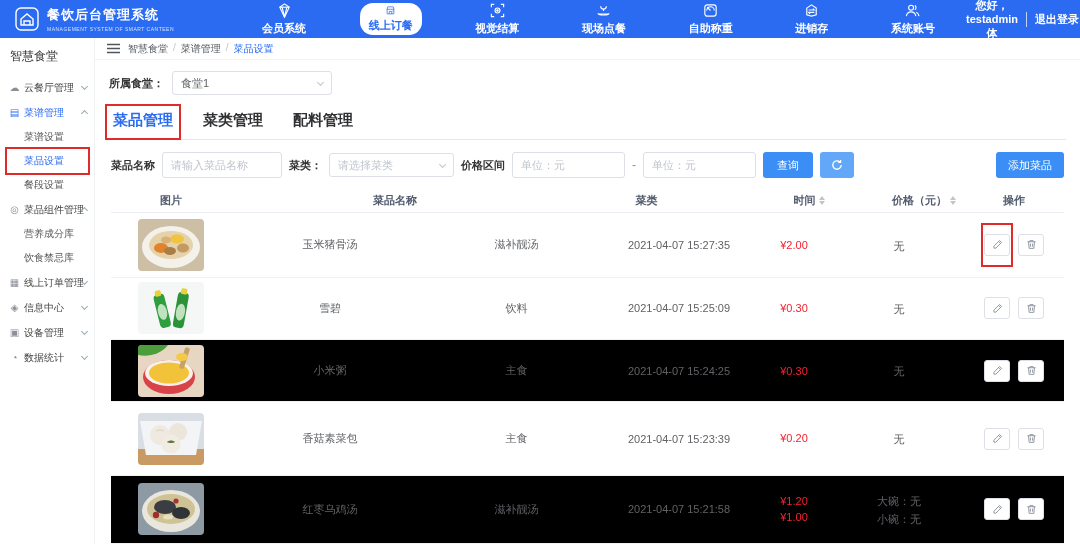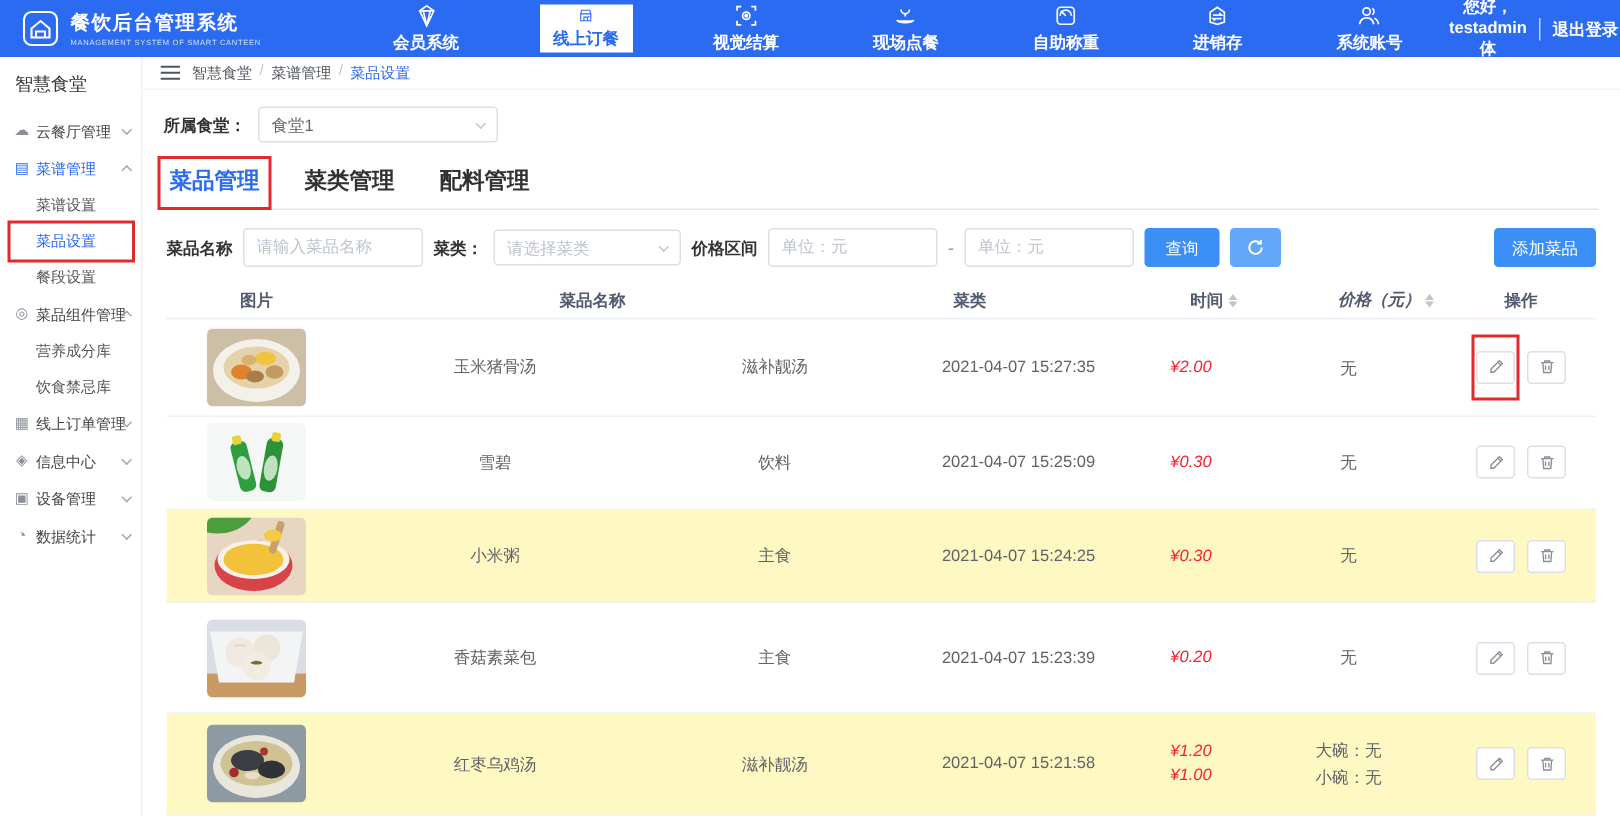--- a/index.html
+++ b/index.html
@@ -10,21 +10,21 @@
   
   .topbar { height:38px; background:#2b6bf2; display:flex; align-items:stretch; color:#fff; flex-shrink:0; }
   .logo { display:flex; align-items:center; gap:7px; padding:0 14px; width:225px; flex-shrink:0; }
   .logo-badge { width:26px; height:26px; flex-shrink:0; }
   .logo-text .t1 { font-size:13px; font-weight:bold; letter-spacing:1px; }
   .logo-text .t2 { font-size:5px; color:#cfe0ff; transform-origin:left; letter-spacing:.5px; margin-top:2px; }
   .topnav { flex:1; display:flex; align-items:stretch; justify-content:space-between; padding:0 18px 0 28px; }
   .navitem { display:flex; flex-direction:column; align-items:center; justify-content:center; gap:2px; padding:2px 9px; cursor:pointer; }
   .navitem .nlabel { font-size:11px; font-weight:bold; white-space:nowrap; }
   .navitem svg { width:17px; height:17px; }
-  .navitem.active { background:#fff; color:#2b6bf2; border-radius:0; margin:3px 0; }
+  .navitem.active { background:#fff; color:#2b6bf2; border-radius:13px; margin:3px 0; }
   .userarea { display:flex; align-items:center; padding:0 10px 0 4px; gap:8px; width:118px; flex-shrink:0; }
   .greet { font-size:11px; font-weight:bold; width:72px; text-align:center; line-height:1.3; }
   .logout { font-size:11px; font-weight:bold; border-left:1px solid rgba(255,255,255,.7); padding-left:8px; white-space:nowrap; cursor:pointer; }
 
   
   .frame { flex:1; display:flex; min-height:0; }
   aside { width:95px; flex-shrink:0; border-right:1px solid #eef0f4; background:#fff; padding-top:10px; overflow:hidden; }
   .aside-title { font-size:12px; color:#333; padding:0 0 10px 10px; }
   .mi { position:relative; display:flex; align-items:center; height:25px; padding-left:8px; color:#444; cursor:pointer; }
   .mi .micon { width:13px; font-size:10px; color:#8a8f99; margin-right:3px; text-align:center; flex-shrink:0; }
@@ -64,28 +64,28 @@
   .btn { height:26px; border:none; border-radius:3px; background:#3a8ef6; color:#fff; font-size:11px; padding:0 14px; cursor:pointer; font-family:inherit; display:flex; align-items:center; justify-content:center; }
   .btn.refresh { background:#63a8f8; width:34px; padding:0; }
   .btn.refresh svg { width:12px; height:12px; }
   .spacer { flex:1; }
   .btn.add { padding:0 12px; }
 
   
   .tbl { flex:1; display:flex; flex-direction:column; min-height:0; margin:0 2px; }
   .trow { display:flex; align-items:stretch; border-bottom:1px solid #f0f1f4; }
   .trow.head { border-bottom:1px solid #ebeef5; }
-  .trow.stripe { background:#fef9c3; }
+  .trow.stripe { background:#000000; }
   .cell { display:flex; align-items:center; justify-content:center; text-align:center; padding:4px; font-size:11px; color:#606266; }
   .head .cell { color:#515a6e; font-weight:bold; height:24px;text-align:right; }
   .c-img  { width:120px; flex-shrink:0; }
   .c-name { flex:1; }
   .c-cat  { width:175px; flex-shrink:0; }
   .c-time { width:150px; flex-shrink:0; }
-  .c-price{ width:80px;  flex-shrink:0; color:#f5222d; flex-direction:column; line-height:1.5;font-style:italic; }
+  .c-price{ width:80px;  flex-shrink:0; color:#f5222d; flex-direction:column; line-height:1.5; }
   .head .c-price { color:#515a6e; flex-direction:row; }
   .c-desc { width:130px; flex-shrink:0; align-items:flex-start; padding-top:7px; flex-direction:column; line-height:1.6; align-items:center; }
   .head .c-desc { align-items:center; padding-top:4px; }
   .c-ops  { width:100px; flex-shrink:0; gap:8px; }
   .sorter { display:inline-flex; flex-direction:column; margin-left:3px; gap:1px; cursor:pointer; }
   .sorter i { width:0; height:0; border-left:3.5px solid transparent; border-right:3.5px solid transparent; display:block; }
   .sorter .s-up { border-bottom:4px solid #c0c4cc; }
   .sorter .s-dn { border-top:4px solid #c0c4cc; }
   .dish-photo { width:66px; height:52px; border-radius:4px; overflow:hidden; display:block; }
   .opbtn { width:26px; height:22px; background:#fff; border:1px solid #dcdfe6; border-radius:3px; display:flex; align-items:center; justify-content:center; cursor:pointer; }

